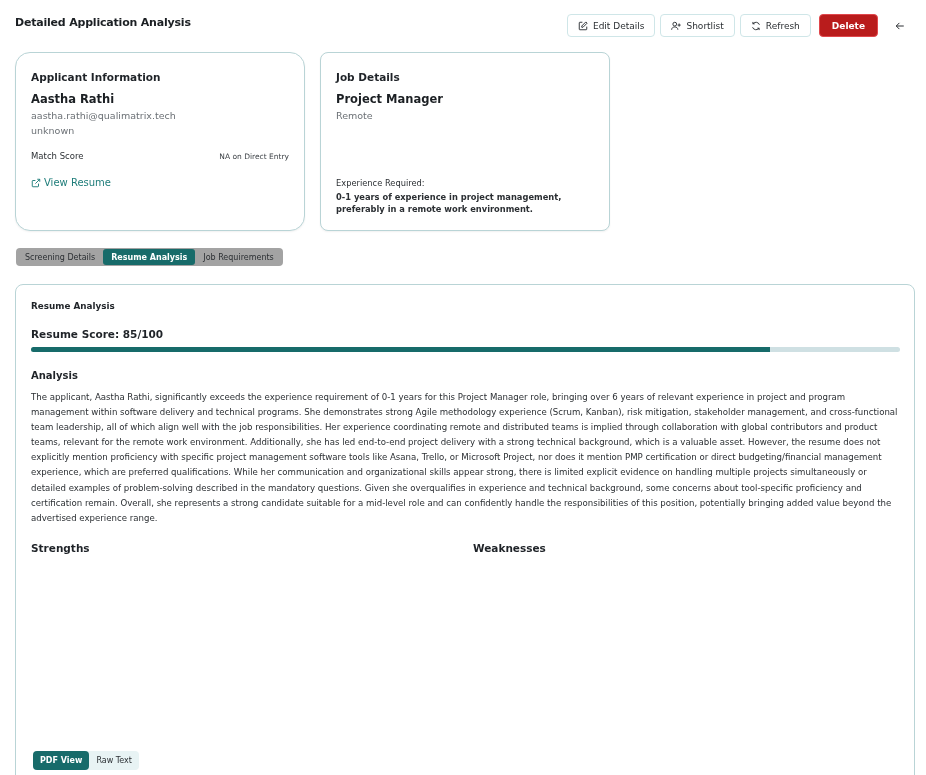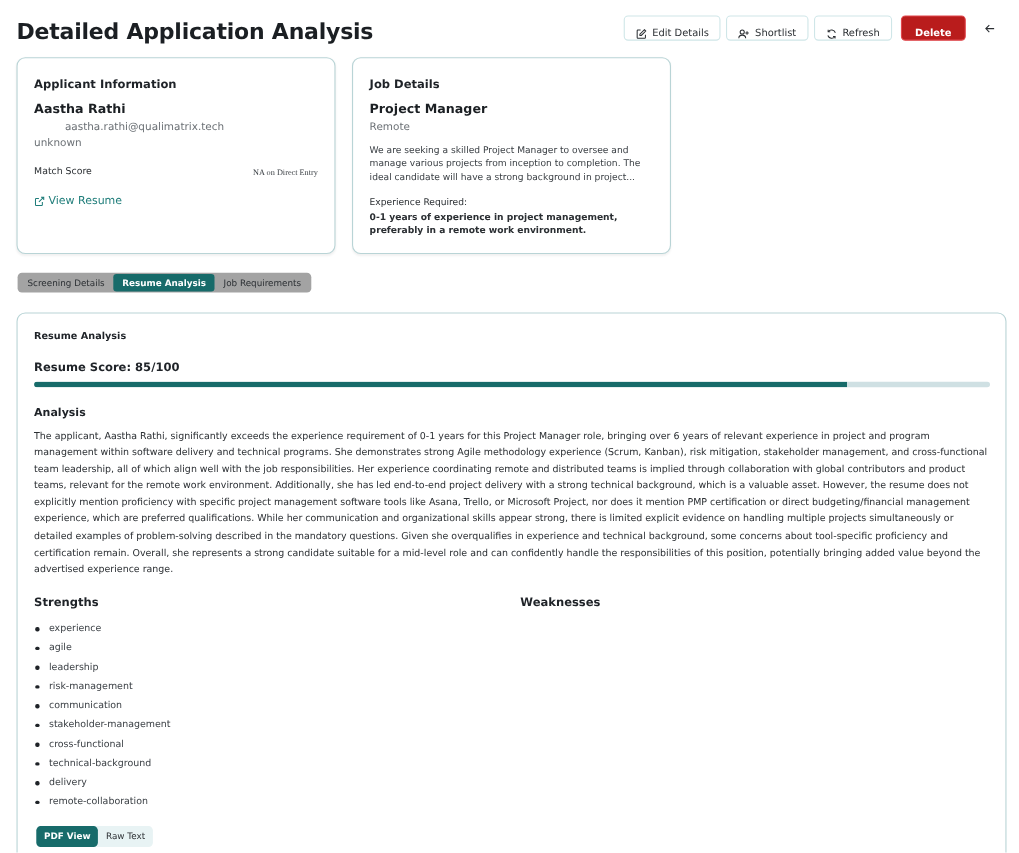--- a/index.html
+++ b/index.html
@@ -1,35 +1,35 @@
 <!DOCTYPE html>
 <html><head>
   <meta charset="utf-8">
   <style>
     * { box-sizing: border-box; margin: 0; padding: 0; }
     html, body { width: 926px; height: 775px; overflow: hidden; background: #ffffff; }
     body { font-family: "DejaVu Sans", "Liberation Sans", sans-serif; color: #1f2328; position: relative; }
 
     .header { position: absolute; left: 15px; top: 14px; width: 896px; height: 24px; }
-    .page-title { position: absolute; left: 0; top: 2px; font-size: 20px; font-weight: bold; color: #1b1f23; letter-spacing: -0.2px; }
+    .page-title { position: absolute; left: 0; top: 2px; font-size: 11px; font-weight: bold; color: #1b1f23; letter-spacing: -0.2px; }
     .actions { position: absolute; right: 0; top: 0; display: flex; align-items: center; gap: 5px; }
-    .btn { height: 23px; border: 1px solid #cfe6e8; background: #fff; border-radius: 4px; font-size: 9px; color: #2b2f33; display: flex; align-items: flex-end; gap: 5px; padding: 0 10px; cursor: pointer; }
+    .btn { height: 23px; border: 1px solid #cfe6e8; background: #fff; border-radius: 4px; font-size: 9px; color: #2b2f33; display: flex; align-items: center; gap: 5px; padding: 0 10px; cursor: pointer; }
     .btn svg { width: 10px; height: 10px; }
     .btn-delete { background: #b91c1c; border-color: #e0474c; color: #fff; font-weight: bold; padding: 0 12px; margin-left: 3px; }
     .back-btn { width: 22px; height: 22px; display: flex; align-items: center; justify-content: center; margin-left: 6px; cursor: pointer; }
     .back-btn svg { width: 10px; height: 10px; }
 
     .card { position: absolute; top: 52px; width: 290px; height: 179px; border: 1px solid #b9d4d6; border-radius: 8px; background: #fff; box-shadow: 0 1px 2px rgba(0,0,0,0.06); padding: 0 15px; }
-    .card.applicant { left: 15px; }
+    .card.applicant { left: 15px; border-radius: 15px; }
     .card.job { left: 320px; }
     .card-title { position: absolute; left: 15px; top: 18px; font-size: 10.5px; font-weight: bold; color: #1f2328; }
     .name { position: absolute; left: 15px; top: 39px; font-size: 11.5px; font-weight: bold; color: #1b1f23; }
     .sub { position: absolute; left: 15px; font-size: 9.5px; color: #6b7075; }
     .match-label { position: absolute; left: 15px; top: 98px; font-size: 8.5px; color: #2b2f33; }
-    .match-value { position: absolute; right: 15px; top: 99px; font-size: 7.5px; color: #3a3f44; font-family: Liberation Serif, serif; }
+    .match-value { position: absolute; right: 15px; top: 99px; font-size: 7.5px; color: #3a3f44; }
     .view-resume { position: absolute; left: 15px; top: 124px; font-size: 10px; color: #1f7d7a; display: flex; align-items: center; gap: 3px; cursor: pointer; }
     .view-resume svg { width: 10px; height: 10px; }
     .job-desc { position: absolute; left: 15px; top: 77px; width: 262px; font-size: 8.3px; line-height: 12.3px; color: #3a3f44; }
     .exp-label { position: absolute; left: 15px; top: 125px; font-size: 8.3px; color: #2b2f33; }
     .exp-text { position: absolute; left: 15px; top: 138px; width: 262px; font-size: 8.3px; line-height: 12.3px; color: #2b2f33; font-weight: bold; }
 
     .tabs { position: absolute; left: 16px; top: 248px; height: 18px; display: flex; align-items: center; background: #a3a3a3; border-radius: 4px; padding: 1px; }
     .tab { height: 16px; padding: 0 8px; font-size: 8px; color: #2b2f33; display: flex; align-items: center; border-radius: 3px; cursor: pointer; }
     .tab.active { background: #176b6a; color: #fff; font-weight: bold; }
 
@@ -81,70 +81,57 @@
       <svg viewBox="0 0 16 16" fill="none" stroke="#2b2f33" stroke-width="1.6">
           <path d="M14 8H2M7 3L2 8l5 5"></path>
         </svg>
     </div>
   </div>
 </div>
 
 <div class="card applicant">
   <div class="card-title">Applicant Information</div>
   <div class="name">Aastha Rathi</div>
-  <div class="sub" style="top:57px;margin-left:28px;">aastha.rathi@qualimatrix.tech</div>
+  <div class="sub" style="top:57px;">aastha.rathi@qualimatrix.tech</div>
   <div class="sub" style="top:72px;">unknown</div>
   <div class="match-label">Match Score</div>
   <div class="match-value">NA on Direct Entry</div>
   <div class="view-resume">
     <svg viewBox="0 0 16 16" fill="none" stroke="#1f7d7a" stroke-width="1.5">
         <path d="M12 9v4a1 1 0 0 1-1 1H3a1 1 0 0 1-1-1V5a1 1 0 0 1 1-1h4"></path>
         <path d="M10 2h4v4M14 2L7 9"></path>
       </svg>
     <span>View Resume</span>
   </div>
 </div>
 
 <div class="card job">
   <div class="card-title">Job Details</div>
   <div class="name">Project Manager</div>
   <div class="sub" style="top:57px;">Remote</div>
-  <div class="job-desc">We are seeking a skilled Project Manager to oversee and manage various projects from inception to completion. The ideal candidate will have a strong background in project...</div>
   <div class="exp-label">Experience Required:</div>
   <div class="exp-text">0-1 years of experience in project management, preferably in a remote work environment.</div>
 </div>
 
 <div class="tabs">
   <div class="tab">Screening Details</div>
   <div class="tab active">Resume Analysis</div>
   <div class="tab">Job Requirements</div>
 </div>
 
 <div class="analysis-card">
   <div class="section-label">Resume Analysis</div>
   <div class="score-title">Resume Score: 85/100</div>
   <div class="progress">
     <div class="progress-fill" id="score-fill" style="width: 85%;"></div>
   </div>
   <div class="analysis-heading">Analysis</div>
   <div class="analysis-text">The applicant, Aastha Rathi, significantly exceeds the experience requirement of 0-1 years for this Project Manager role, bringing over 6 years of relevant experience in project and program management within software delivery and technical programs. She demonstrates strong Agile methodology experience (Scrum, Kanban), risk mitigation, stakeholder management, and cross-functional team leadership, all of which align well with the job responsibilities. Her experience coordinating remote and distributed teams is implied through collaboration with global contributors and product teams, relevant for the remote work environment. Additionally, she has led end-to-end project delivery with a strong technical background, which is a valuable asset. However, the resume does not explicitly mention proficiency with specific project management software tools like Asana, Trello, or Microsoft Project, nor does it mention PMP certification or direct budgeting/financial management experience, which are preferred qualifications. While her communication and organizational skills appear strong, there is limited explicit evidence on handling multiple projects simultaneously or detailed examples of problem-solving described in the mandatory questions. Given she overqualifies in experience and technical background, some concerns about tool-specific proficiency and certification remain. Overall, she represents a strong candidate suitable for a mid-level role and can confidently handle the responsibilities of this position, potentially bringing added value beyond the advertised experience range.</div>
 
   <div class="list-heading" style="left:15px;">Strengths</div>
-  <ul class="list" style="left:15px;">
-    <li>experience</li>
-    <li>agile</li>
-    <li>leadership</li>
-    <li>risk-management</li>
-    <li>communication</li>
-    <li>stakeholder-management</li>
-    <li>cross-functional</li>
-    <li>technical-background</li>
-    <li>delivery</li>
-    <li>remote-collaboration</li>
-  </ul>
 
   <div class="list-heading" style="left:457px;">Weaknesses</div>
 
   <div class="view-toggle">
     <div class="toggle active">PDF View</div>
     <div class="toggle">Raw Text</div>
   </div>
 </div>
 
 </body></html>

